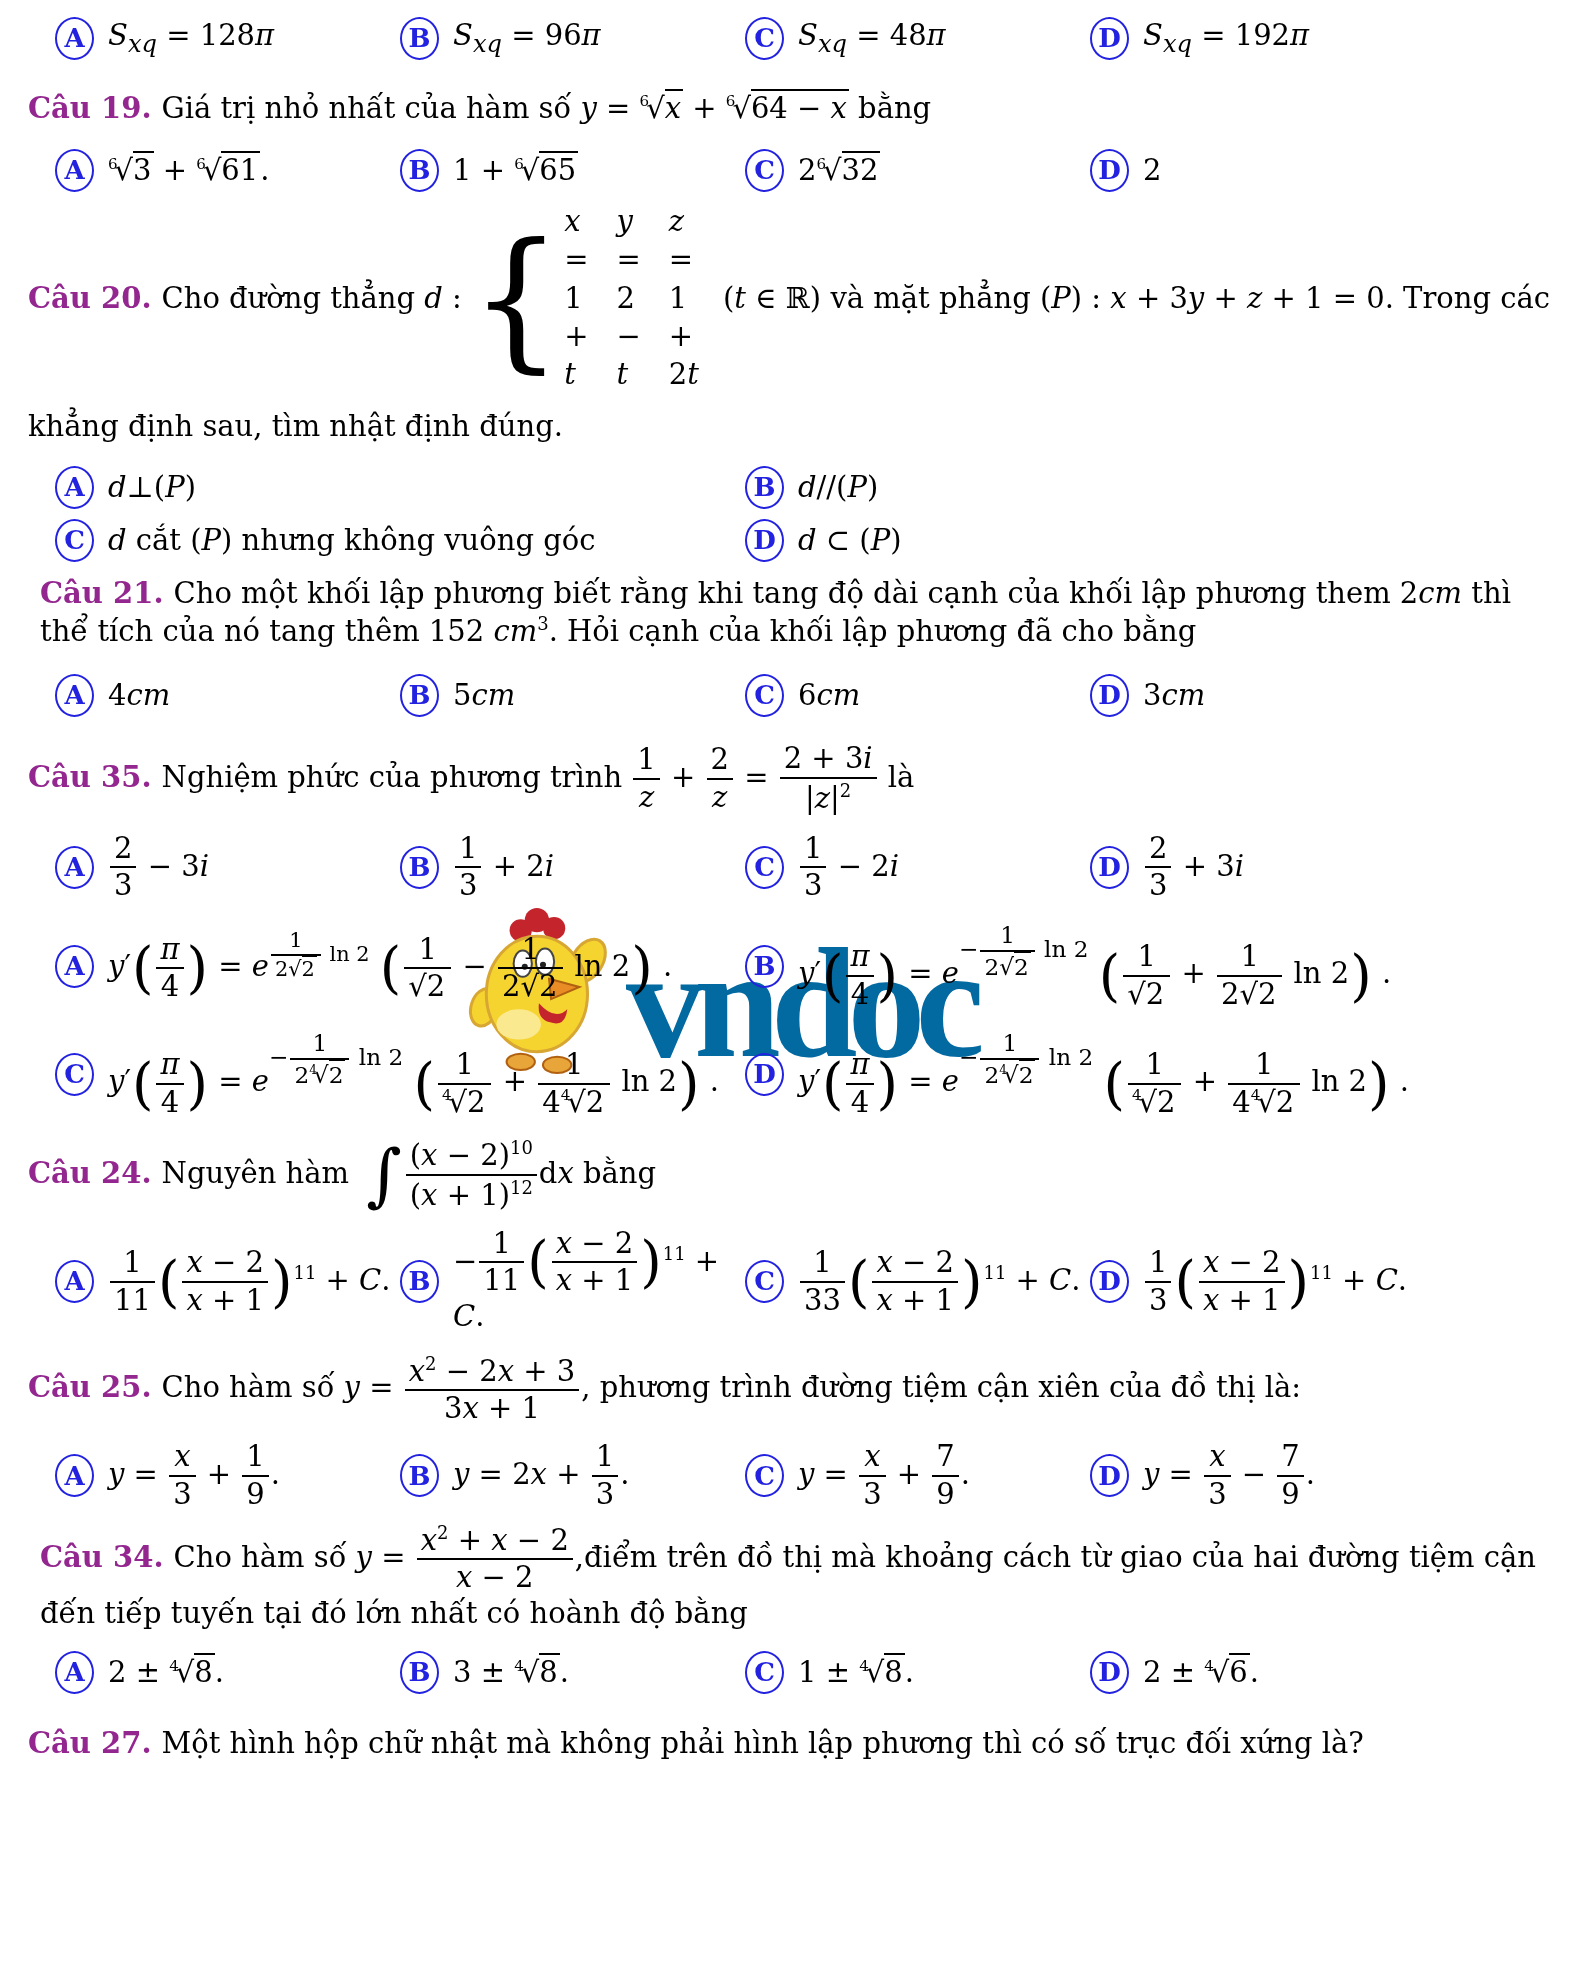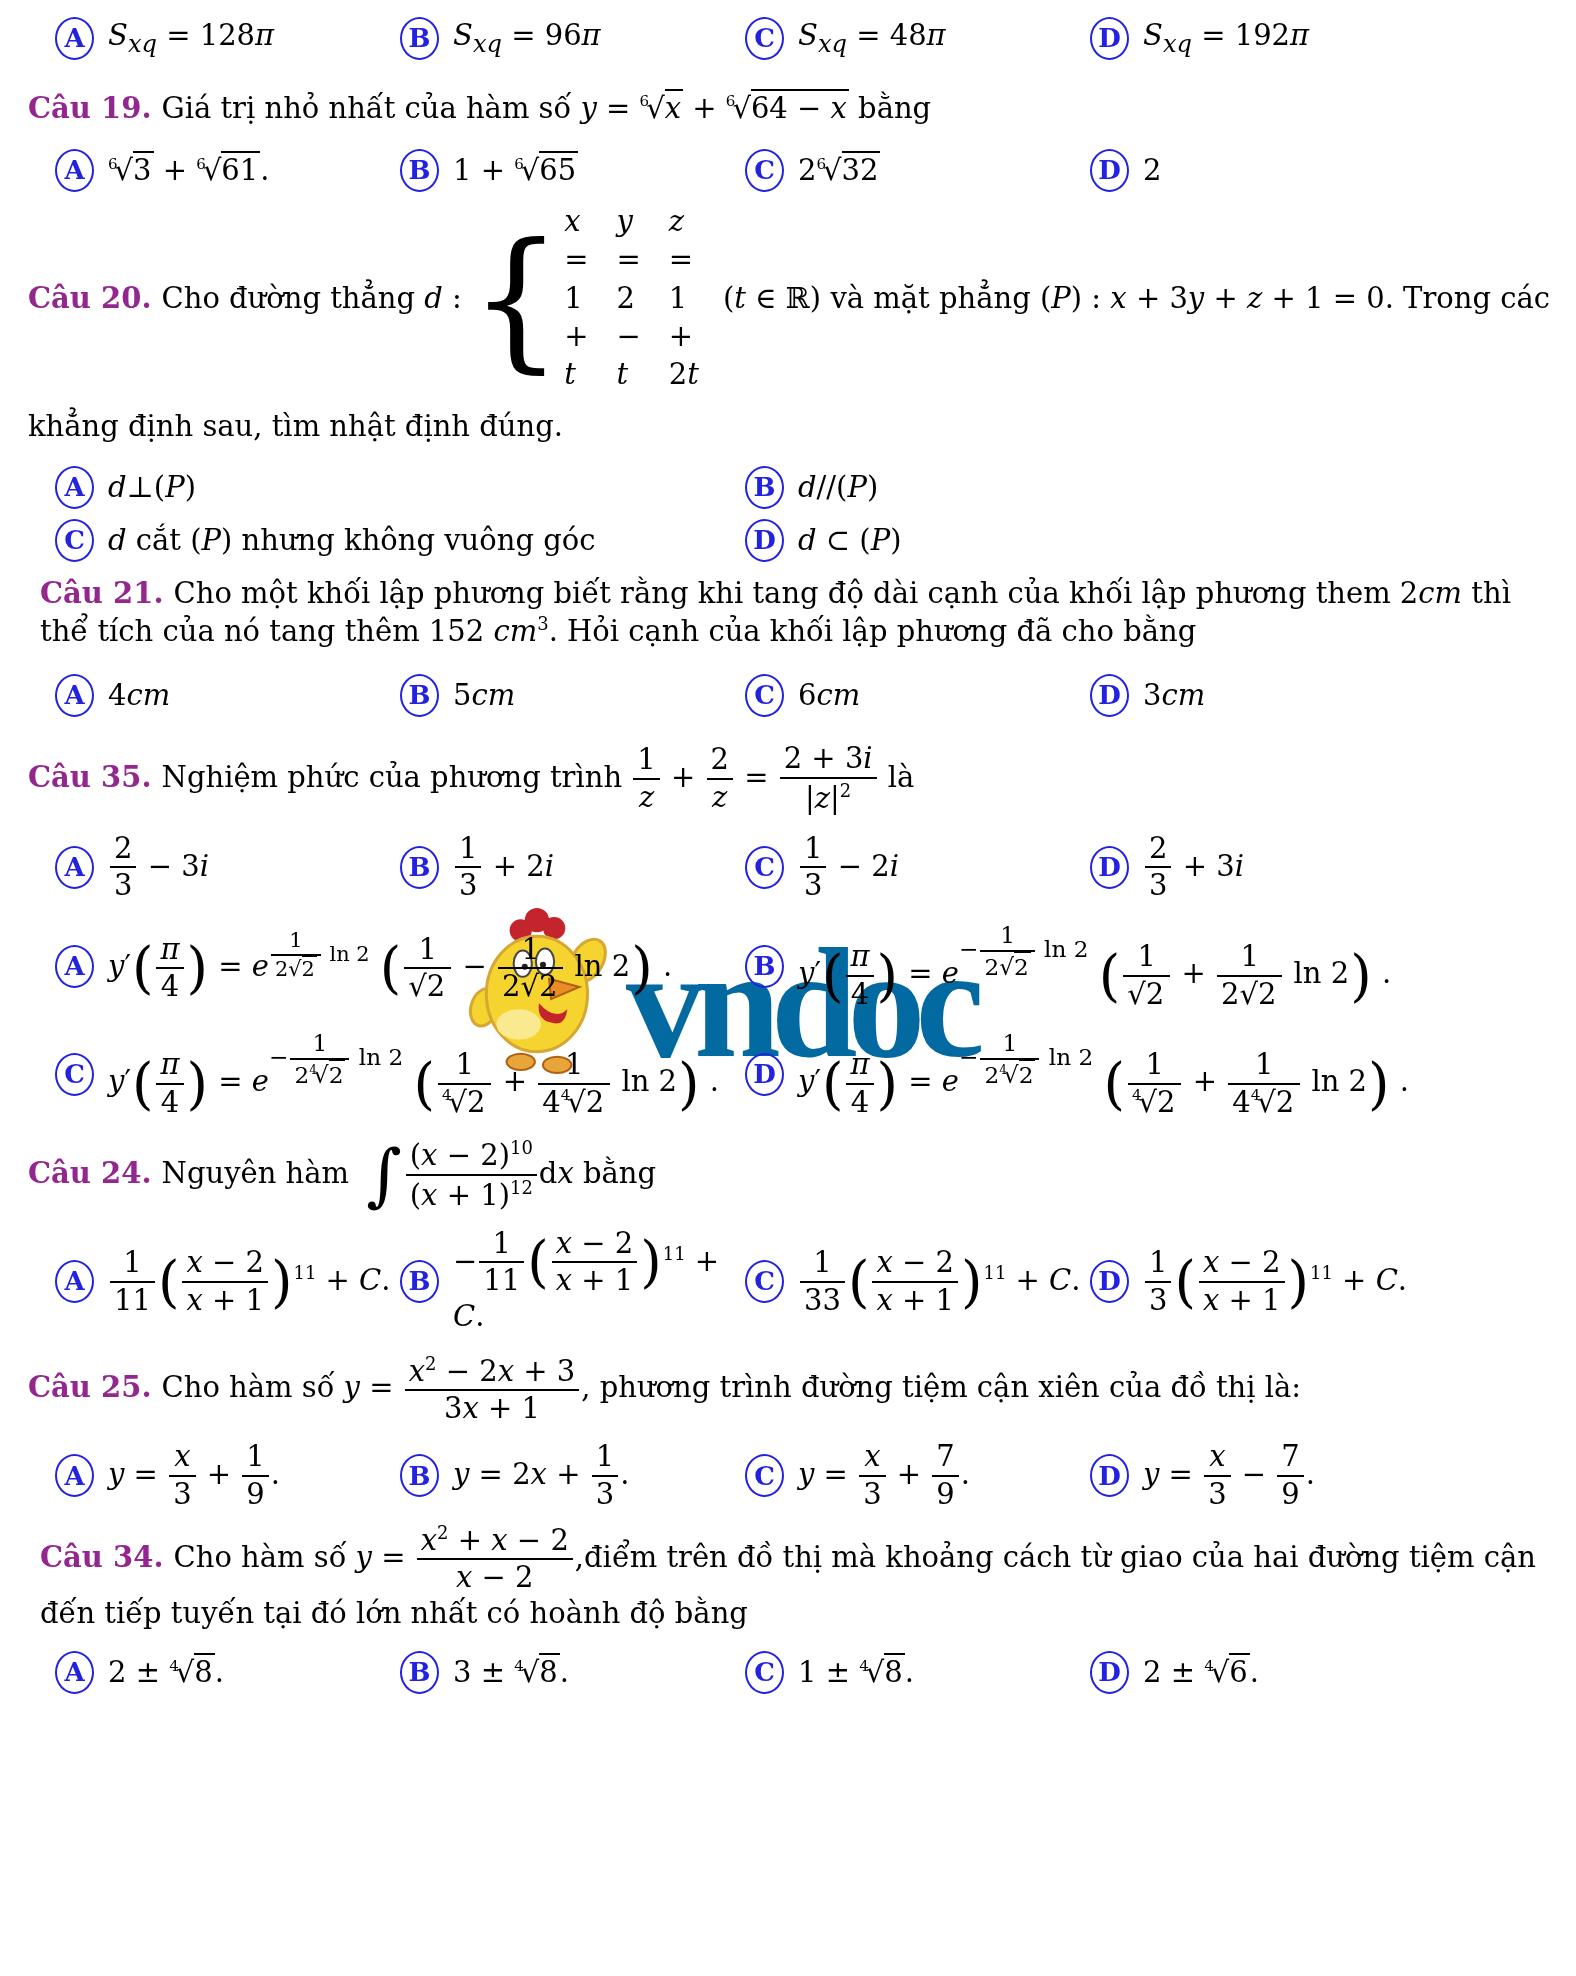--- a/index.html
+++ b/index.html
@@ -280,14 +280,17 @@
     <div class="opt">
         <span class="circ">C</span>
         <span class="otext">1 ± <span class="rt"><sup class="ix">4</sup>√<span class="vin">8</span></span>.</span>
       </div>
     <div class="opt">
         <span class="circ">D</span>
         <span class="otext">2 ± <span class="rt"><sup class="ix">4</sup>√<span class="vin">6</span></span>.</span>
       </div>
   </div>
 
+  <p class="qp mt30">
+    <b class="qlabel">Câu 27.</b><span>Một hình hộp chữ nhật mà không phải hình lập phương thì có số trục đối xứng là?</span>
+  </p>
 
 </div>
 
 </body></html>

